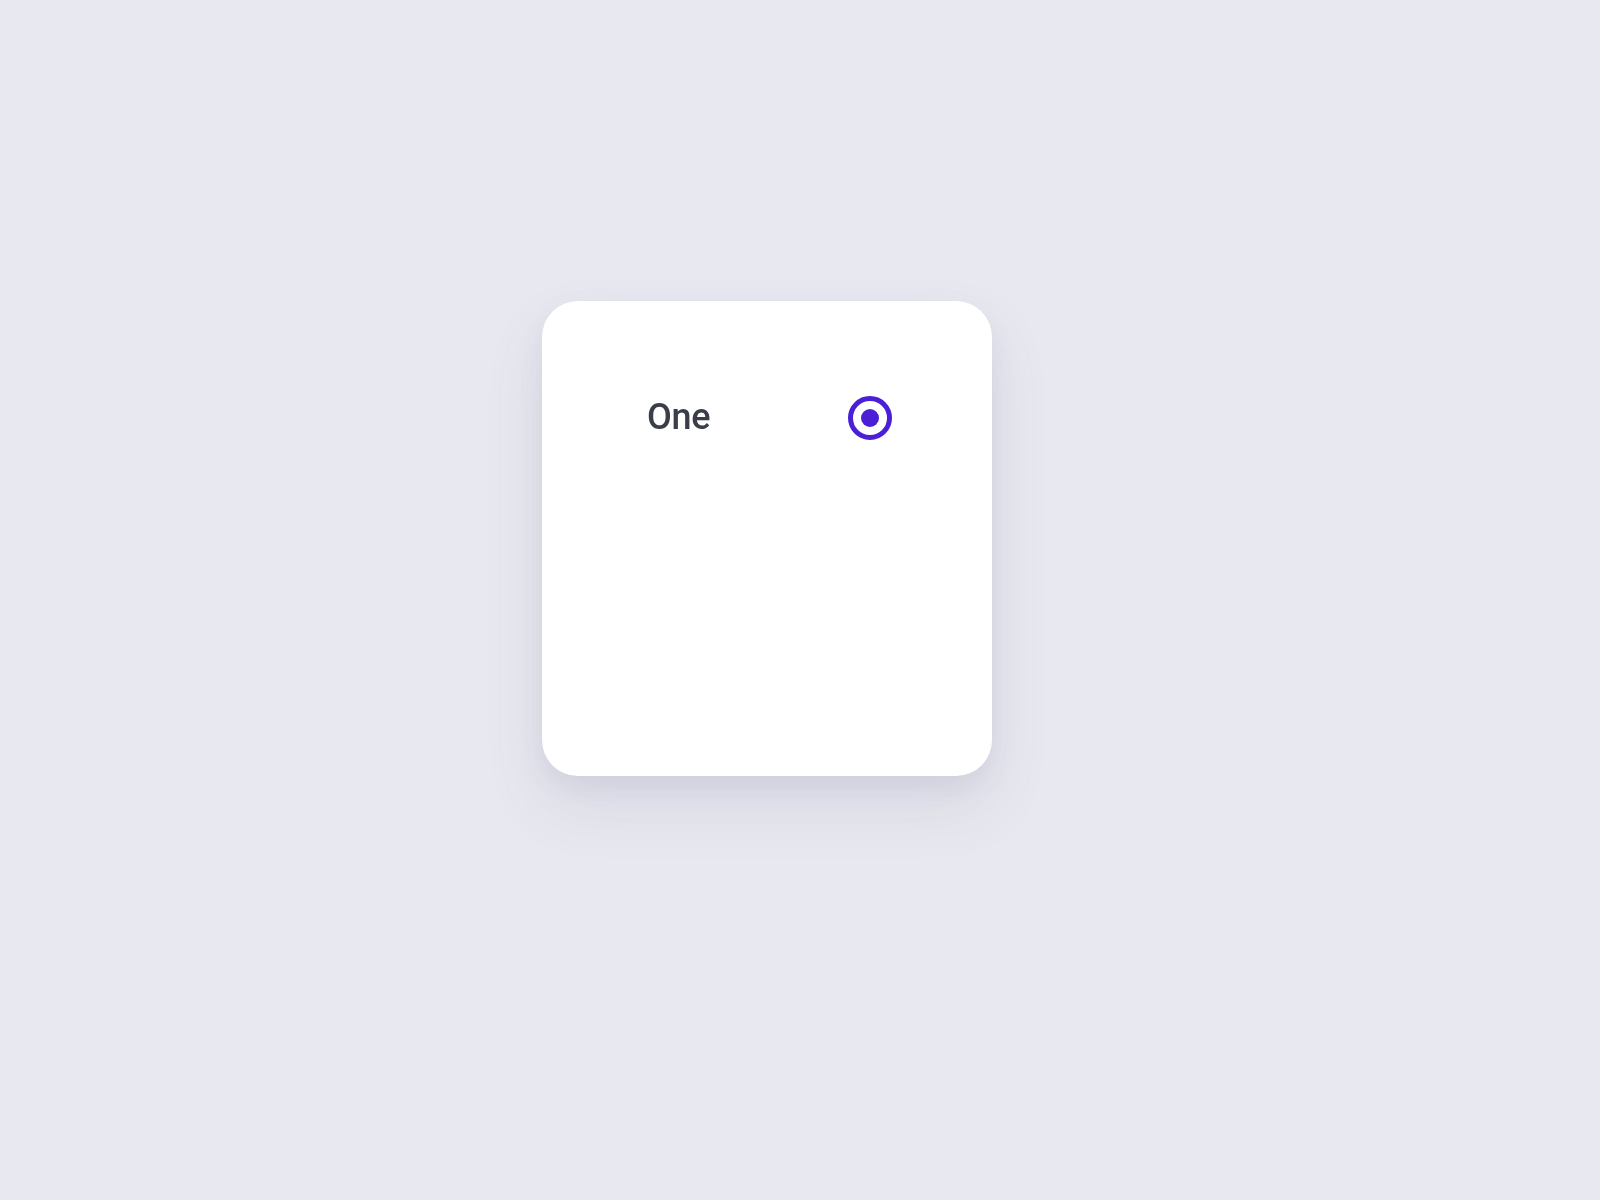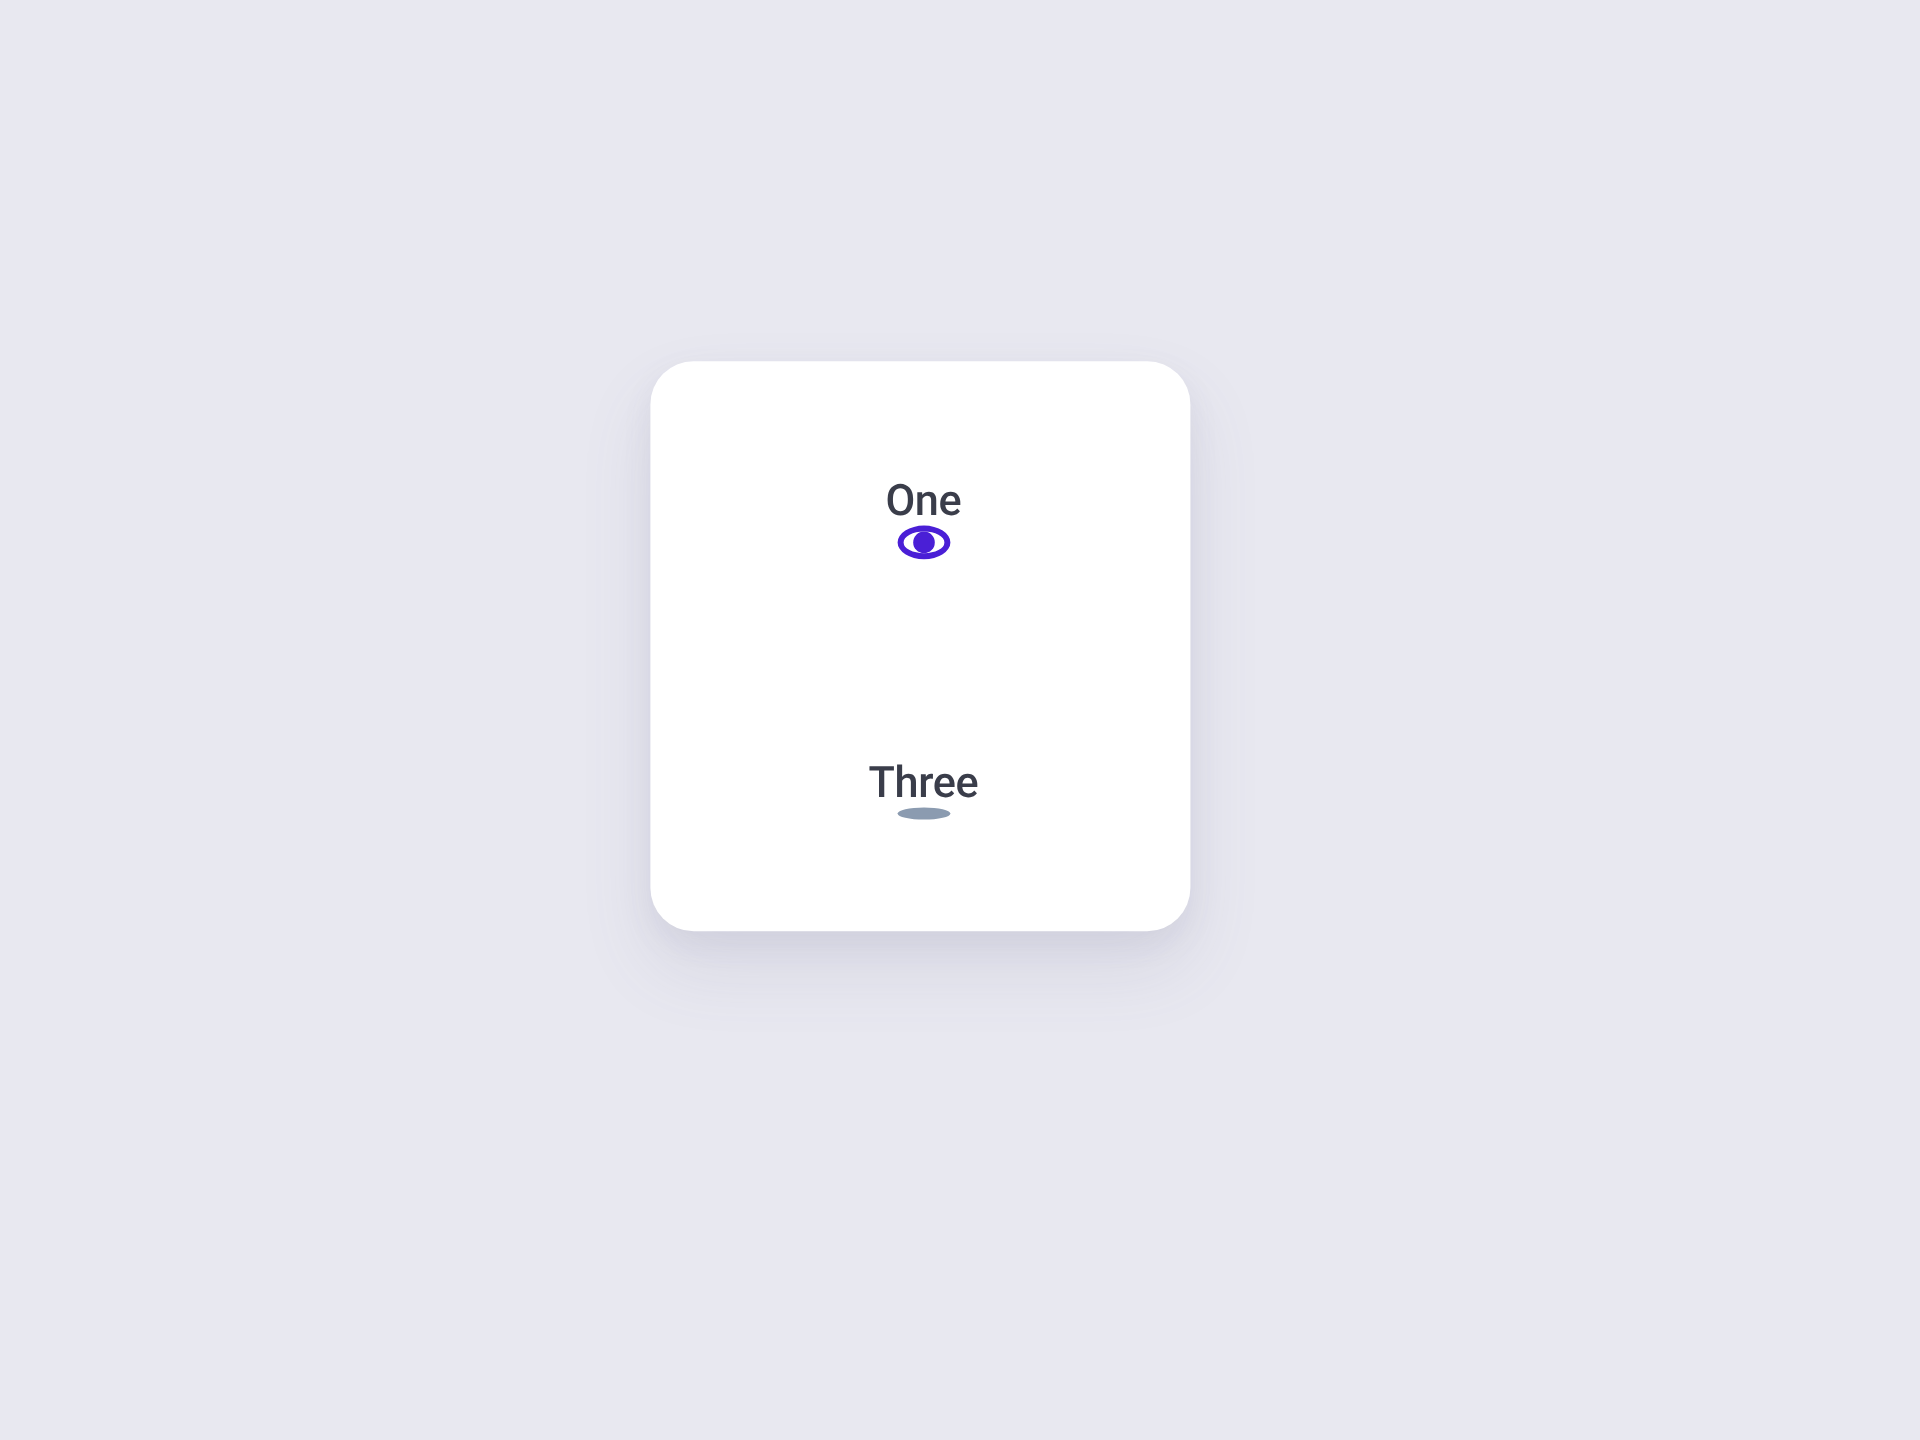--- a/index.html
+++ b/index.html
@@ -28,24 +28,23 @@
       display: flex;
       flex-direction: column;
       justify-content: space-between;
       position: relative;
       top: -62px;
       left: -33px;
     }
 
     .radio-row {
       display: flex;
-      align-items: center;
+      align-items: flex-start;
       justify-content: space-between;
       height: 50px;
-      flex-direction: column;
     }
 
     .radio-label {
       font-size: 36px;
       font-weight: 500;
       color: #3a3d4a;
       letter-spacing: -0.3px;
     }
 
     .radio-control {
@@ -81,18 +80,14 @@
 <div class="card">
 
   <div class="radio-row">
     <span class="radio-label">One</span>
     <div class="radio-control selected">
       <div class="radio-dot"></div>
     </div>
   </div>
 
 
-  <div class="radio-row">
-    <span class="radio-label">Three</span>
-    <div class="radio-control unselected"></div>
-  </div>
 
 </div>
 
 </body></html>

